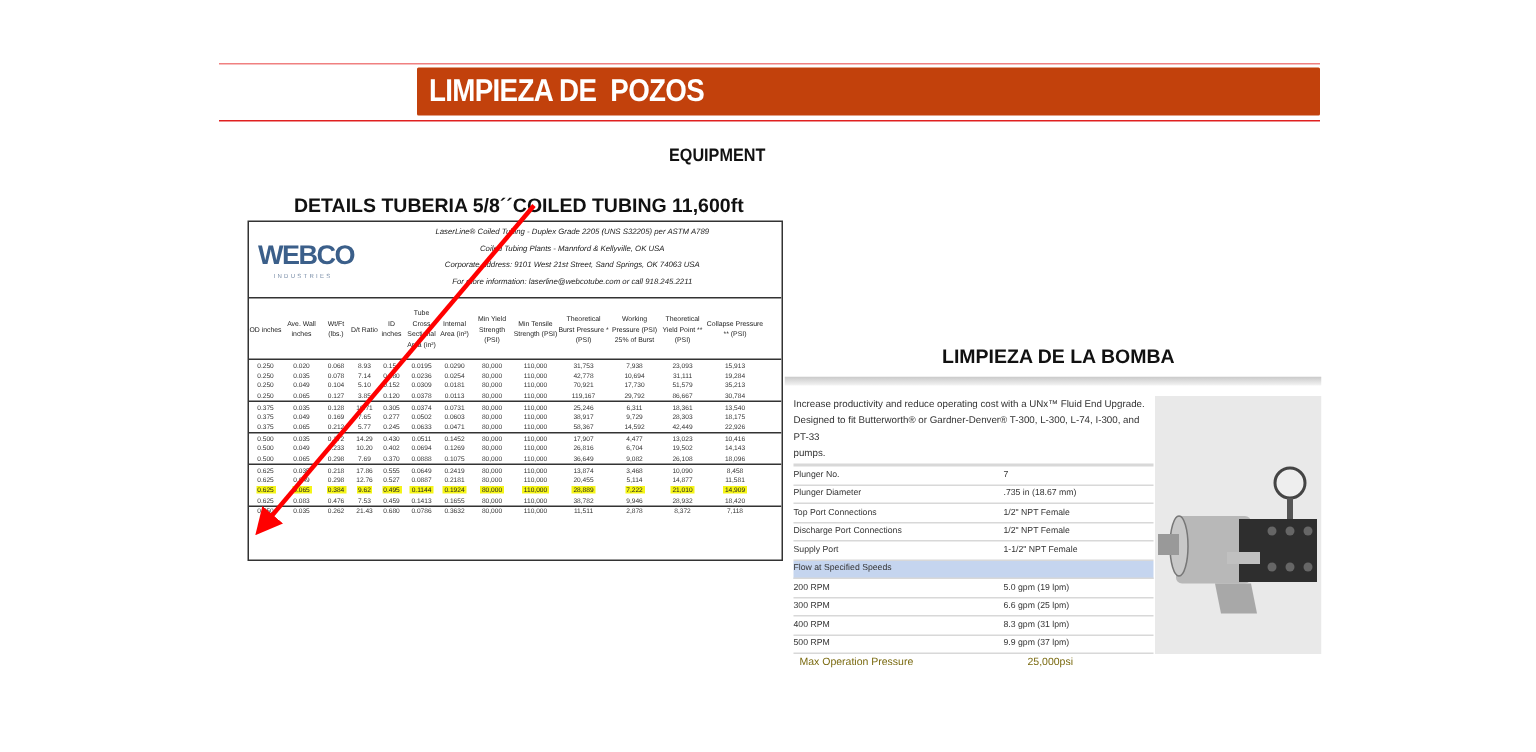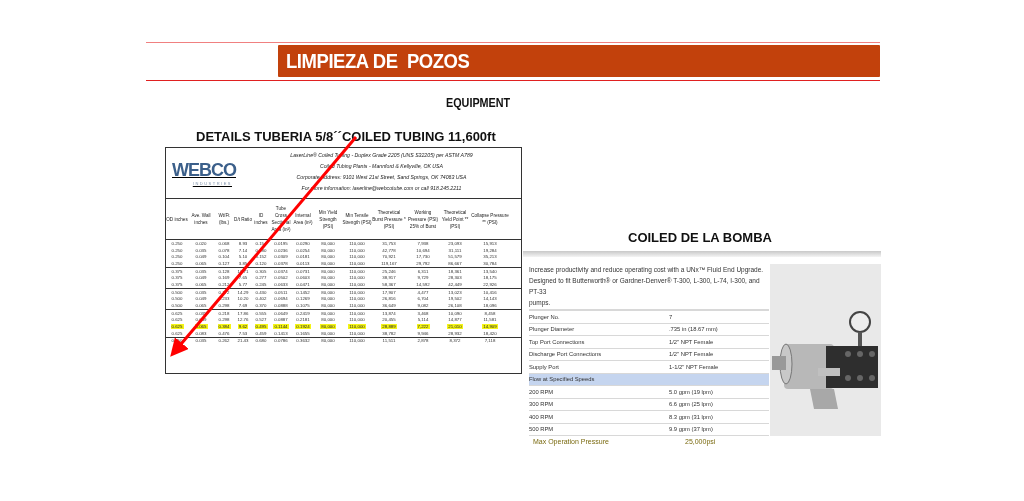--- a/index.html
+++ b/index.html
@@ -10,21 +10,21 @@
   .banner { position:absolute; left:278px; top:45px; width:602px; height:32px; background:#c2410c; border-radius:1px; }
   .banner span { position:absolute; left:8px; top:4px; color:#fff; font-size:21px; font-weight:bold; font-family:"Liberation Sans Narrow","Liberation Sans", sans-serif; letter-spacing:-0.5px; transform:scaleX(0.88); transform-origin:left; white-space:pre; }
 
   .equip { position:absolute; left:446px; top:96px; font-size:12px; font-weight:bold; color:#111; transform:scaleX(0.9); transform-origin:left; }
 
   .tub-title { position:absolute; left:196px; top:129px; font-size:13px; font-weight:bold; color:#111; white-space:nowrap; }
 
   
   .tub-doc { position:absolute; left:165px; top:147px; width:355px; height:225px; background:#fff; border:1px solid #333; overflow:hidden; }
   .tub-head { height:50px; border-bottom:1px solid #333; position:relative; }
-  .webco { position:absolute; left:6px; top:12px; width:60px; text-align:right;text-decoration:underline; }
+  .webco { position:absolute; left:6px; top:12px; width:60px; text-align:center; }
   .webco .w { font-size:18px; font-weight:bold; color:#3b5f8a; letter-spacing:-1px; }
   .webco .ind { font-size:4px; color:#7a8ea8; letter-spacing:1.5px; }
   .tub-info { position:absolute; left:80px; right:4px; top:2px; font-size:5.2px; color:#222; text-align:center; line-height:11px; font-style:italic; }
   .tub-cols { height:40px; border-bottom:1px solid #333; display:flex; font-size:4.6px; color:#222; align-items:center; }
   .tub-cols div { text-align:center; line-height:7px; }
   .tub-rows { font-size:4.4px; color:#333; }
   .trow { display:flex; height:6.7px; align-items:center; }
   .trow div { text-align:center; }
   .grp-sep { border-top:1px solid #333; }
   .hl div span { background:#f5f516; padding:0 1px; color:#222; }
@@ -318,21 +318,21 @@
 
 <svg class="arrow">
   <defs>
     <marker id="ah" markerWidth="6" markerHeight="6" refX="3" refY="3" orient="auto">
       <path d="M0,0 L6,3 L0,6 z" fill="#ff0000"></path>
     </marker>
   </defs>
   <line x1="356" y1="137" x2="176" y2="350" stroke="#ff0000" stroke-width="3" marker-end="url(#ah)"></line>
 </svg>
 
-<div class="pump-title">COILED DE LA BOMBA</div>
+<div class="pump-title">LIMPIEZA DE LA BOMBA</div>
 
 <div class="pump-doc">
   <div class="pump-topbar"></div>
   <div class="pump-desc">
     <div>Increase productivity and reduce operating cost with a UNx™ Fluid End Upgrade.</div>
     <div>Designed to fit Butterworth® or Gardner-Denver® T-300, L-300, L-74, I-300, and PT-33</div>
     <div>pumps.</div>
   </div>
   <div class="pump-table">
     <div class="prow">

